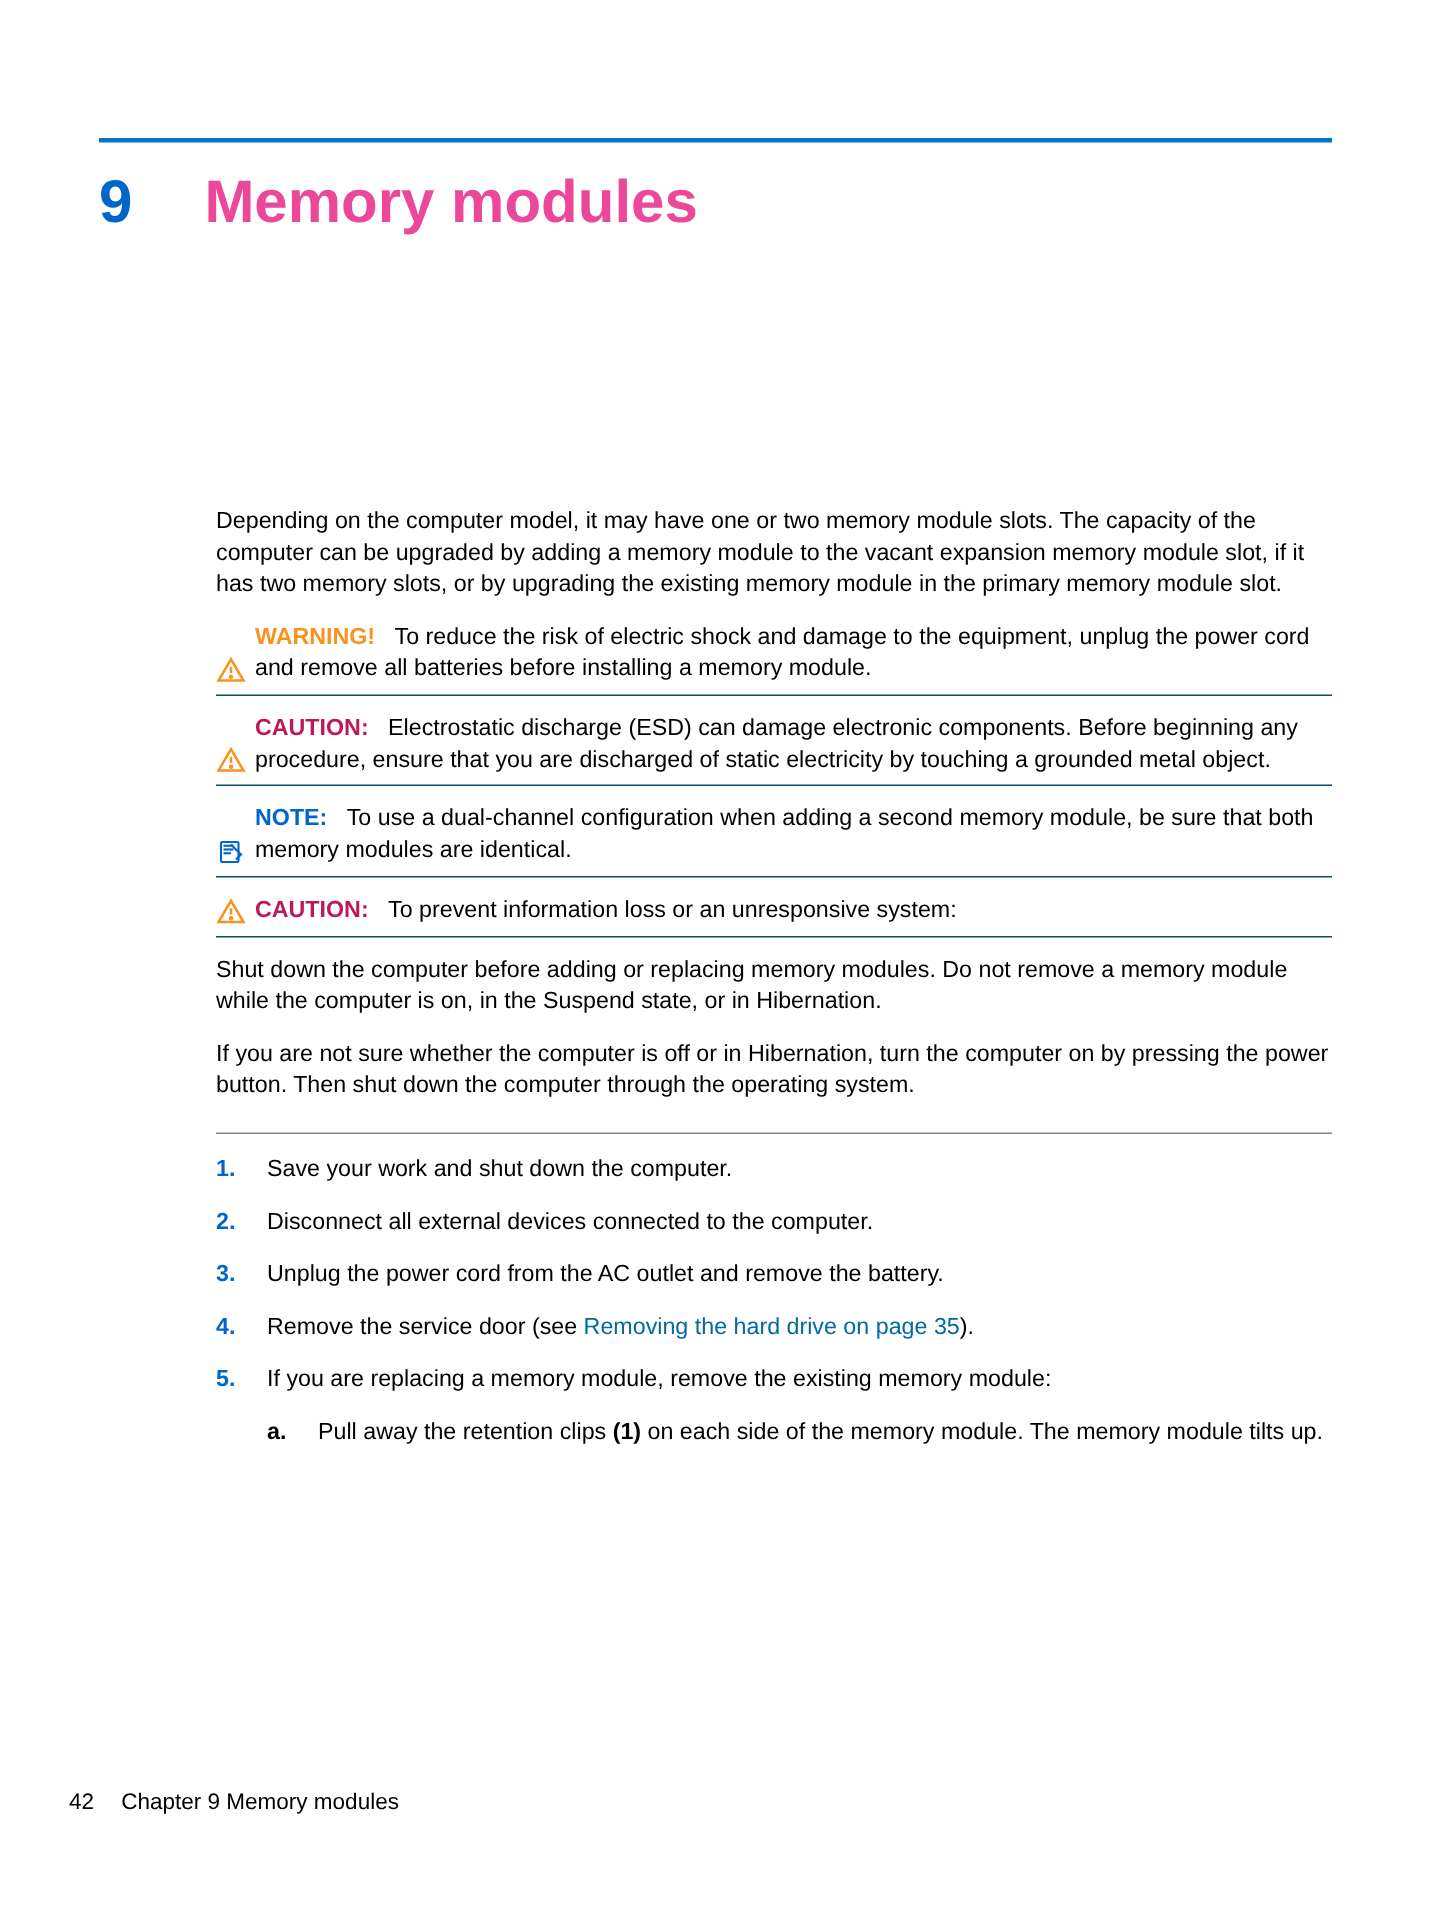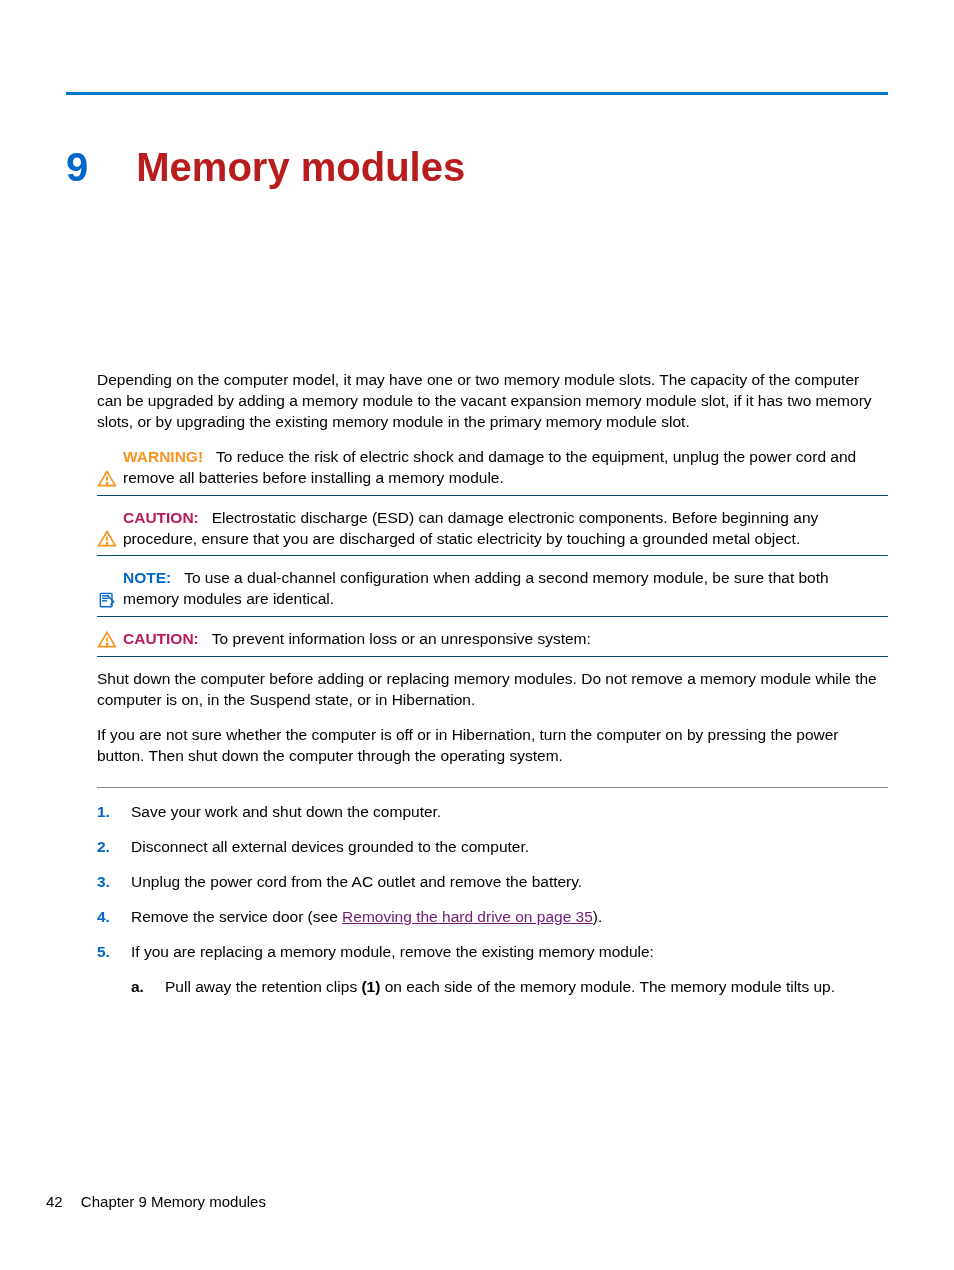--- a/index.html
+++ b/index.html
@@ -1,40 +1,40 @@
 <!DOCTYPE html>
 <html><head>
 <meta charset="utf-8">
 <style>
   * { box-sizing: border-box; margin: 0; padding: 0; }
   html, body { width: 954px; height: 1270px; background: #fff; font-family: Arial, Helvetica, sans-serif; color: #000; }
   .page { position: relative; width: 954px; height: 1270px; padding: 92px 66px 50px 66px; }
   .top-rule { border-top: 3px solid #0077cc; height: 0; margin-bottom: 18px; }
   .chapter-heading { display: flex; align-items: baseline; gap: 48px; margin-bottom: 180px; }
   .chapter-number { font-size: 40px; font-weight: bold; color: #0066cc; }
-  .chapter-title  { font-size: 40px; font-weight: bold; color: #b91c1c; margin-top: 32px; }
-  .body { margin-left: 31px; font-size: 15.5px; line-height: 1.35; }
+  .chapter-title  { font-size: 40px; font-weight: bold; color: #ec4899; }
+  .body { margin-left: 78px; font-size: 15.5px; line-height: 1.35; }
   .para { margin-bottom: 14px; }
   .callout { display: flex; align-items: flex-end; border-bottom: 1px solid #0c4a6e; padding-bottom: 6px; margin-bottom: 12px; }
   .callout-icon { flex: 0 0 24px; margin-right: 2px; color: #f7931e; }
   .callout-icon svg { width: 20px; height: 20px; display: block; }
   .callout-text { flex: 1; }
   .callout-label-warning { color: #f7931e; font-weight: bold; }
   .callout-label-caution { color: #be185d; font-weight: bold; }
   .callout-label-note    { color: #0066cc; font-weight: bold; }
   .note-icon { color: #0066cc; }
   .ol { list-style: none; padding: 0; margin-top: 4px; }
   .ol > li { display: flex; margin-bottom: 14px; }
   .ol-num { flex: 0 0 34px; color: #0066cc; font-weight: bold; }
   .ol-body { flex: 1; }
   .sub-ol { list-style: none; padding: 0; margin-top: 14px; }
   .sub-ol > li { display: flex; }
   .sub-num { flex: 0 0 34px; font-weight: bold; }
   .sub-body { flex: 1; }
-  .link { color: #701a75; text-decoration: underline; cursor: pointer; text-align: center; }
+  .link { color: #0369a1; cursor: pointer; text-align: center; }
   .footer { position: absolute; left: 46px; bottom: 60px; font-size: 15px; }
   .footer .pn { margin-right: 14px; margin-top: 12px; }
   .bold { font-weight: bold; }
 </style>
 </head>
 <body>
 
 <div class="page">
 
   <div class="top-rule"></div>
@@ -107,21 +107,21 @@
 
     <p class="para" style="border-bottom:1px solid #888;padding-bottom:20px;">If you are not sure whether the computer is off or in Hibernation, turn the computer on by pressing the power button. Then shut down the computer through the operating system.</p>
 
     <ol class="ol">
       <li>
         <span class="ol-num">1.</span>
         <span class="ol-body">Save your work and shut down the computer.</span>
       </li>
       <li>
         <span class="ol-num">2.</span>
-        <span class="ol-body">Disconnect all external devices grounded to the computer.</span>
+        <span class="ol-body">Disconnect all external devices connected to the computer.</span>
       </li>
       <li>
         <span class="ol-num">3.</span>
         <span class="ol-body">Unplug the power cord from the AC outlet and remove the battery.</span>
       </li>
       <li>
         <span class="ol-num">4.</span>
         <span class="ol-body">
           <span>Remove the service door (see </span><span class="link">Removing the hard drive on page 35</span><span>).</span>
         </span>

